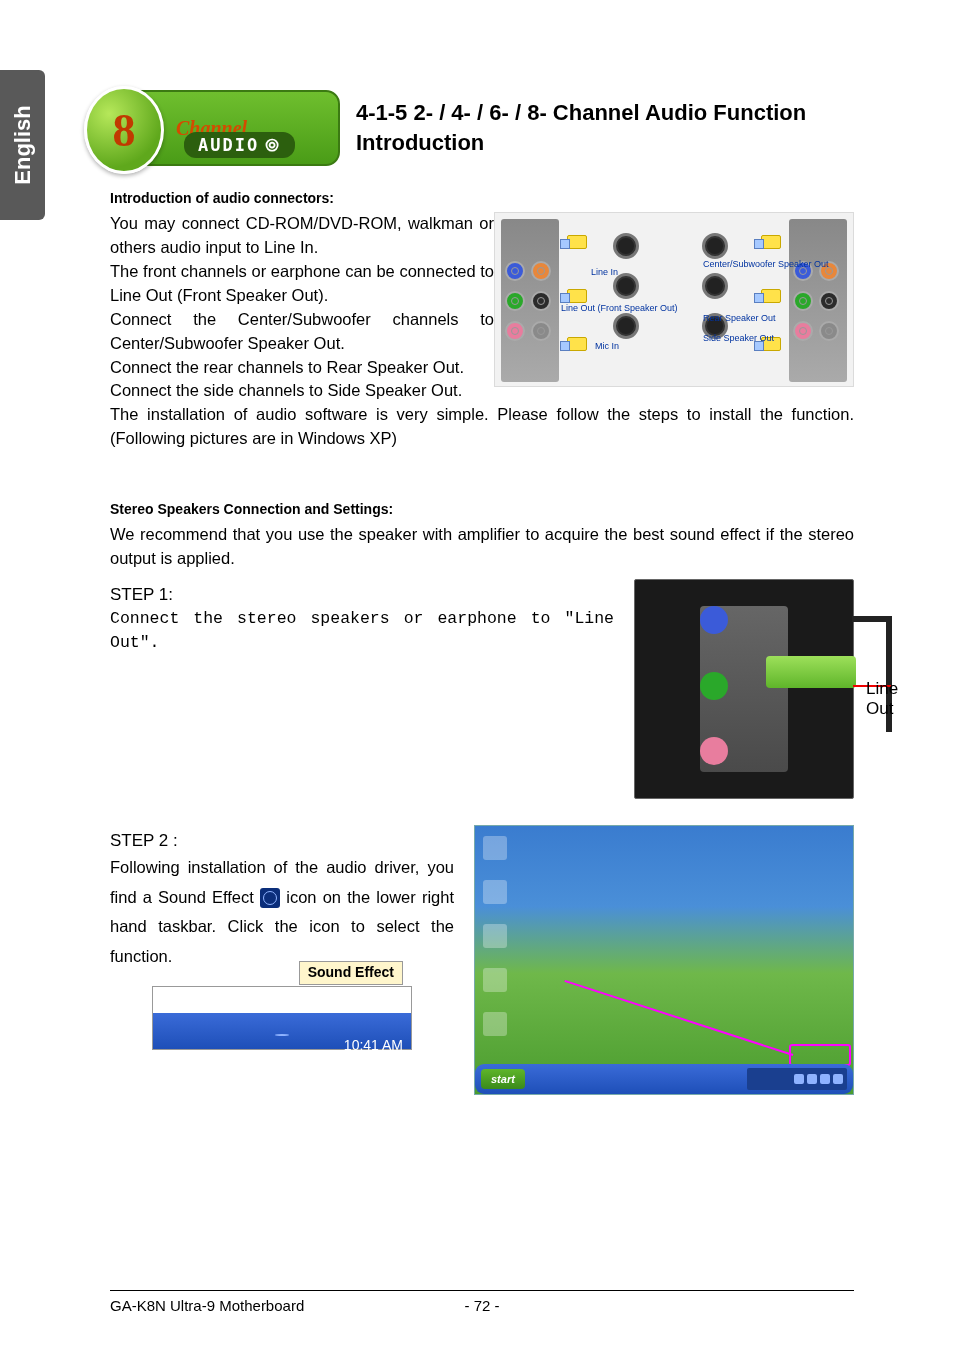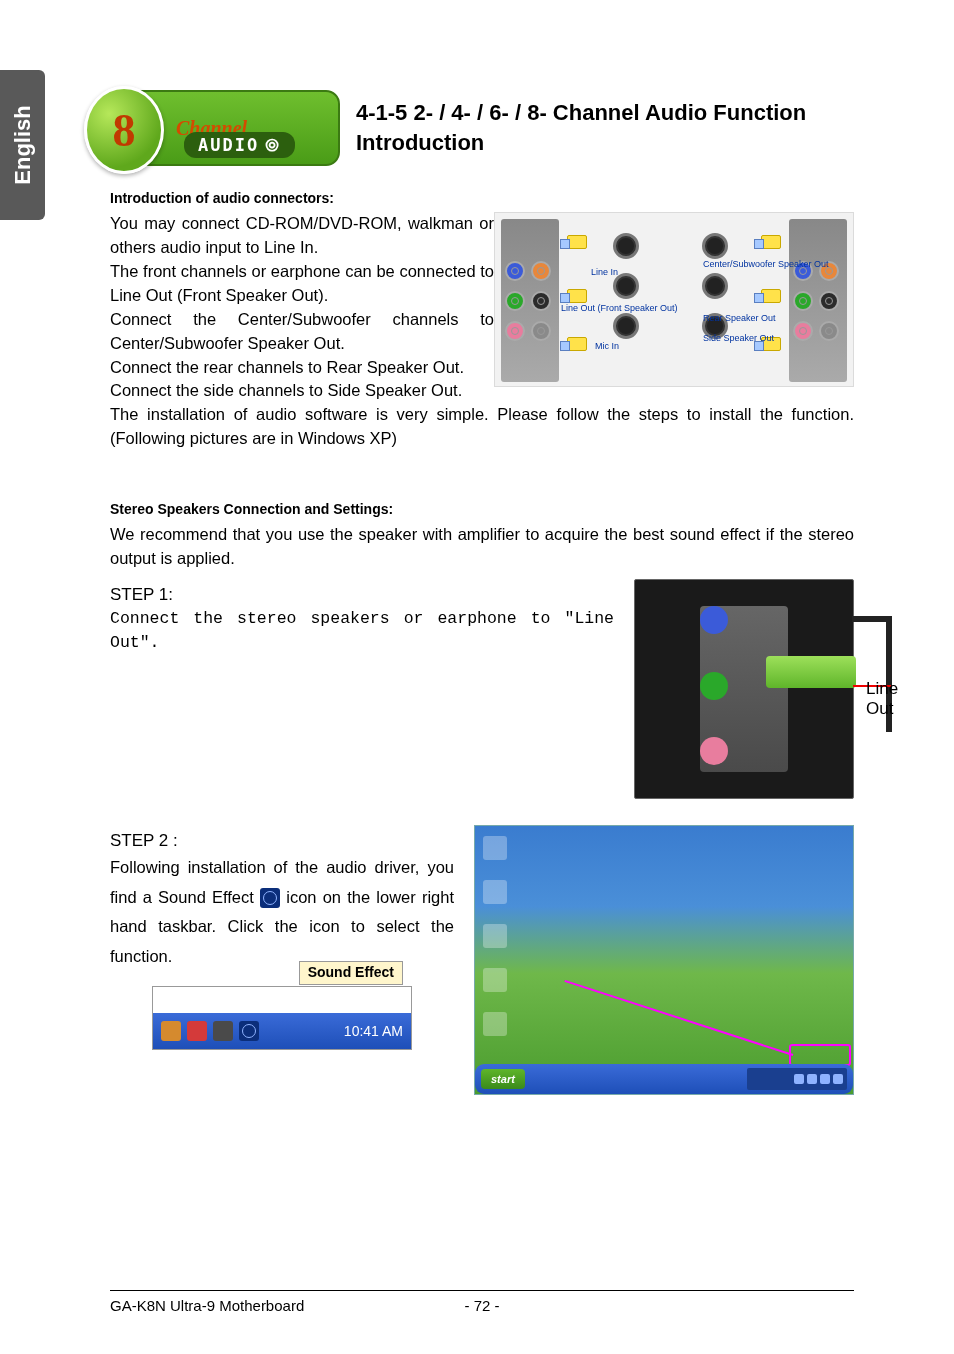--- a/index.html
+++ b/index.html
@@ -193,20 +193,21 @@
     content:'';position:absolute;inset:3px;border:1px solid #8fb3ff;border-radius:50%;
   }
   .tooltip-img{
     width:260px;margin:14px auto 0;border:1px solid #999;
     display:block;
   }
   .tooltip-bar{
     background:linear-gradient(#3a6bd8,#1e4fb8);
     height:36px;display:flex;align-items:center;padding:0 8px;gap:6px;
     position:relative;
+    flex-direction:column;
   }
   .tooltip-label{
     position:absolute;right:8px;top:-26px;height:24px;background:#fff6cc;
     border:1px solid #999;padding:2px 8px;font-size:14px;font-weight:bold;
     color:#000;
   }
   .tray-icon{width:20px;height:20px;border-radius:3px;}
   .tray-time{color:#fff;font-size:14px;margin-left:auto;}
   .desktop{
     width:380px;height:270px;position:relative;flex-shrink:0;border:1px solid #7aa;

